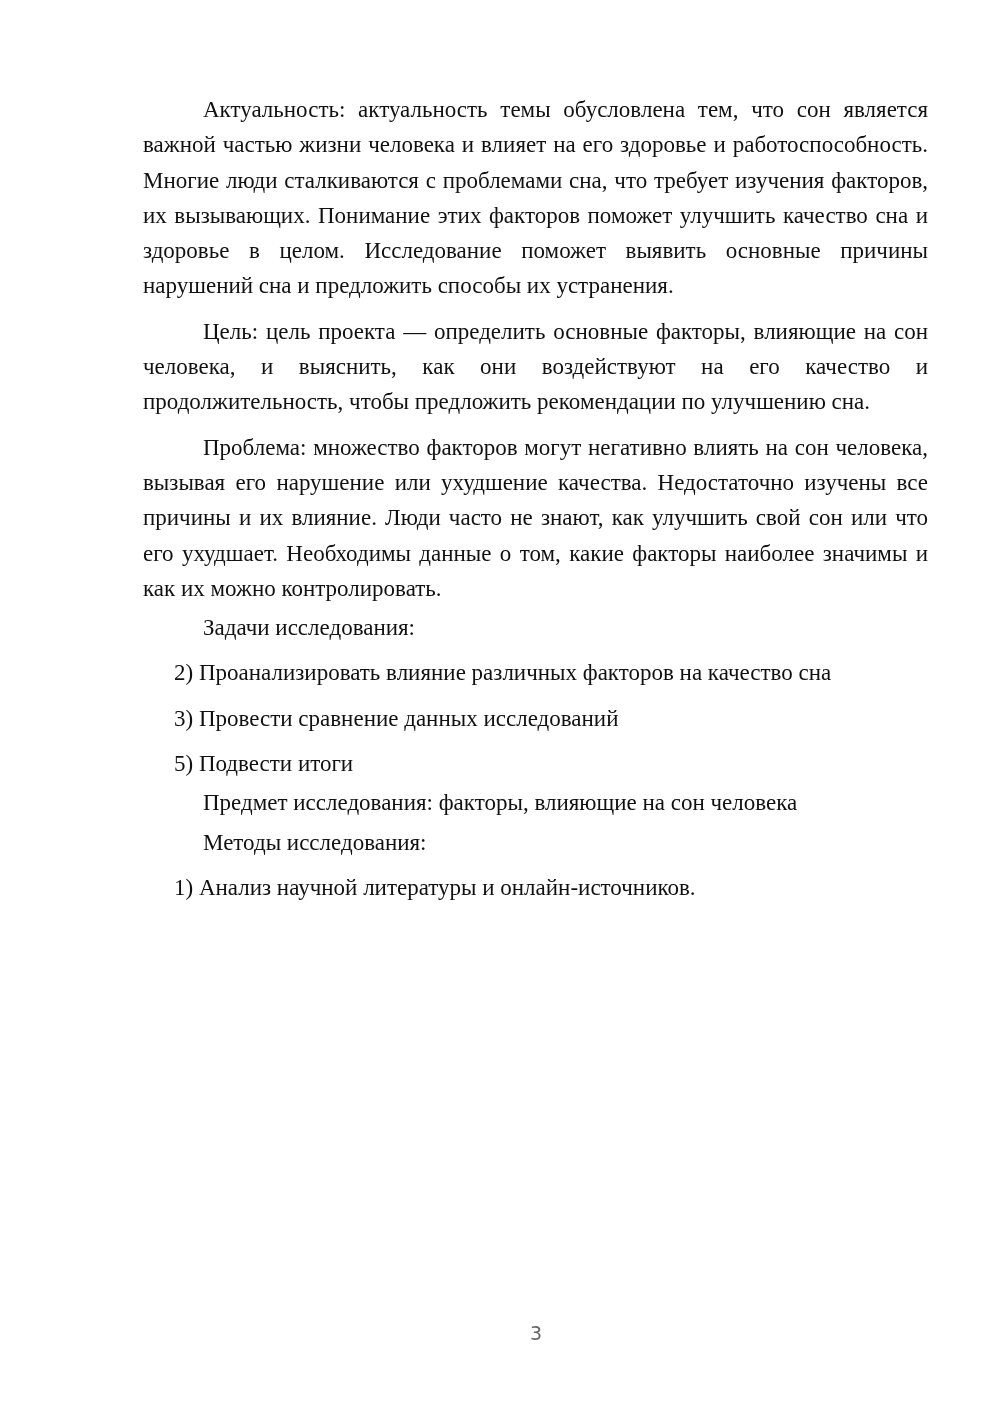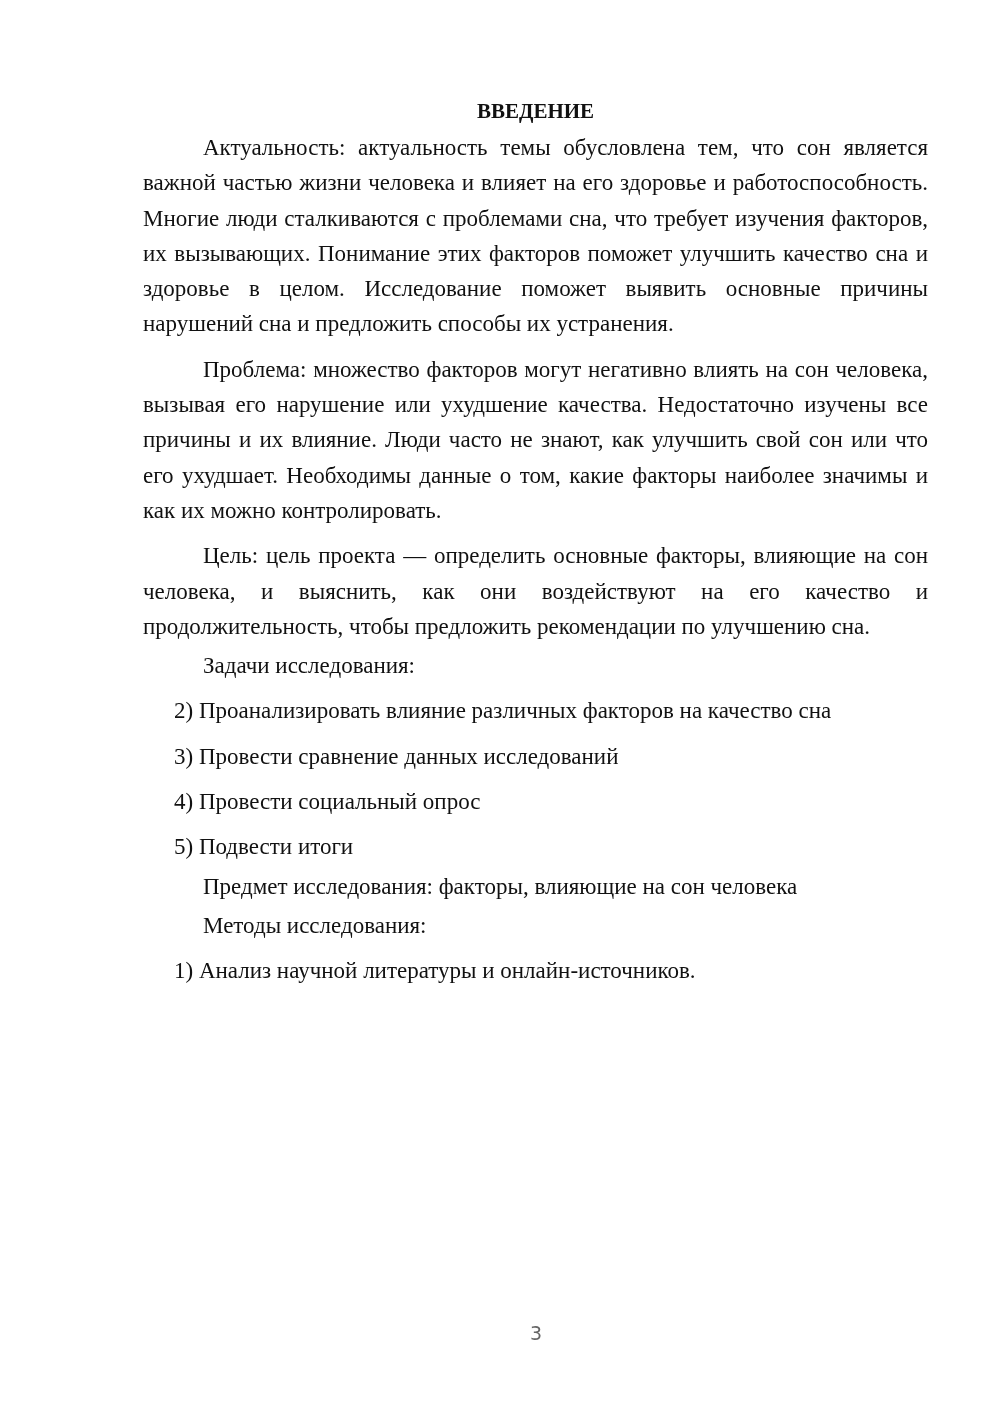--- a/index.html
+++ b/index.html
@@ -12,27 +12,25 @@
   .gap { margin-top: 10px; }
   .list-item { padding-left: 31px; text-align: left; margin-top: 10px; }
   .plain { padding-left: 60px; text-align: left; margin-top: 4px; }
   .pagenum { position: absolute; left: 0; width: 1072px; top: 1322px; text-align: center;
              font-size: 19px; color: #666; font-family: "DejaVu Sans", sans-serif; }
 </style>
 </head>
 <body>
 
 <div class="page">
-  <div class="title">ВВЕДЕНИЕ</div>
   <p class="ind">Актуальность: актуальность темы обусловлена тем, что сон является важной частью жизни человека и влияет на его здоровье и работоспособность. Многие люди сталкиваются с проблемами сна, что требует изучения факторов, их вызывающих. Понимание этих факторов поможет улучшить качество сна и здоровье в целом. Исследование поможет выявить основные причины нарушений сна и предложить способы их устранения.</p>
+  <p class="ind gap">Цель: цель проекта — определить основные факторы, влияющие на сон человека, и выяснить, как они воздействуют на его качество и продолжительность, чтобы предложить рекомендации по улучшению сна.</p>
   <p class="ind gap">Проблема: множество факторов могут негативно влиять на сон человека, вызывая его нарушение или ухудшение качества. Недостаточно изучены все причины и их влияние. Люди часто не знают, как улучшить свой сон или что его ухудшает. Необходимы данные о том, какие факторы наиболее значимы и как их можно контролировать.</p>
-  <p class="ind gap">Цель: цель проекта — определить основные факторы, влияющие на сон человека, и выяснить, как они воздействуют на его качество и продолжительность, чтобы предложить рекомендации по улучшению сна.</p>
   <p class="plain">Задачи исследования:</p>
   <p class="list-item">2) Проанализировать влияние различных факторов на качество сна</p>
   <p class="list-item">3) Провести сравнение данных исследований</p>
-  <p class="list-item">4) Провести социальный опрос</p>
   <p class="list-item">5) Подвести итоги</p>
   <p class="plain">Предмет исследования: факторы, влияющие на сон человека</p>
   <p class="plain">Методы исследования:</p>
   <p class="list-item">1) Анализ научной литературы и онлайн-источников.</p>
 </div>
 
 <div class="pagenum">3</div>
 
 </body></html>

